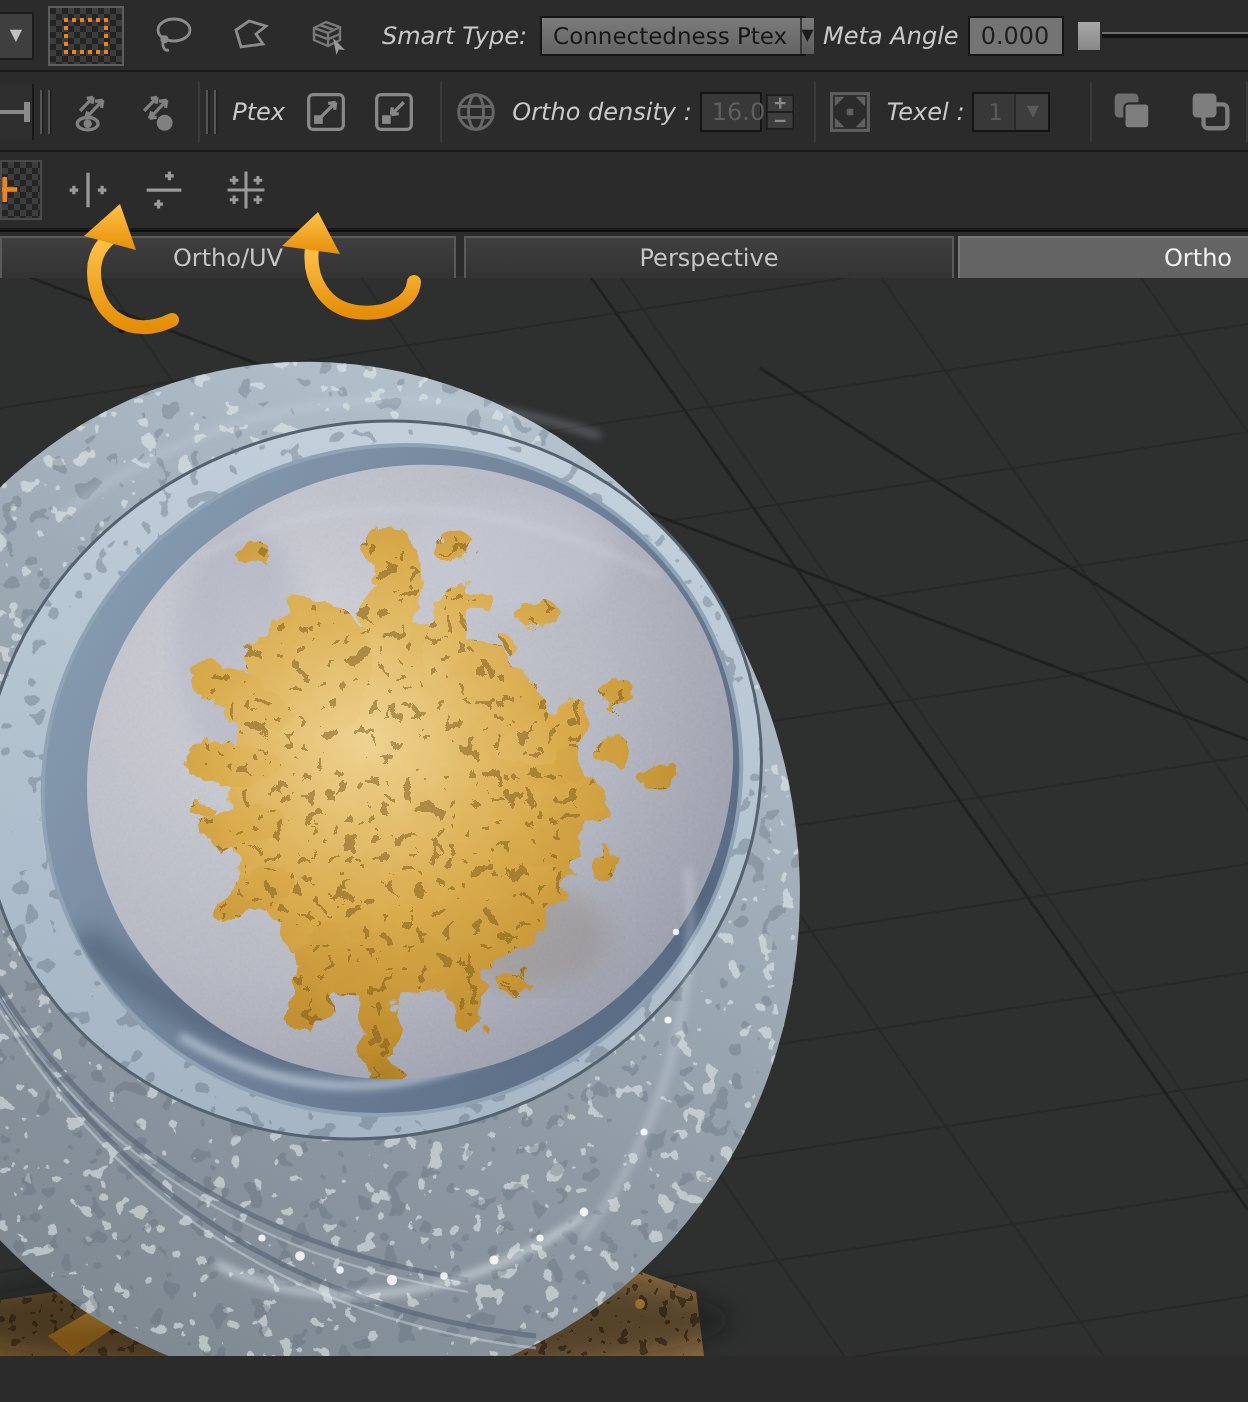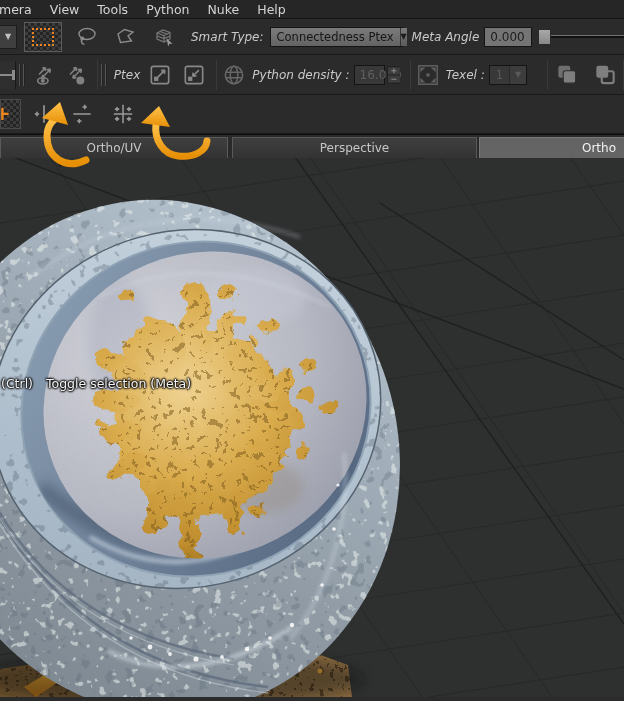--- a/index.html
+++ b/index.html
@@ -67,28 +67,20 @@
   .hint .h2 { margin-left:13px; }
   
   .annot { position:absolute; left:0; top:100px; z-index:6; pointer-events:none; }
   .icon { display:block; }
 </style>
 </head>
 <body>
 
 <div class="app">
 
-  <div class="menubar">
-    <span class="mitem">mera</span>
-    <span class="mitem">View</span>
-    <span class="mitem">Tools</span>
-    <span class="mitem">Python</span>
-    <span class="mitem">Nuke</span>
-    <span class="mitem">Help</span>
-  </div>
 
   <div class="trow row2">
     <div class="dd-stub">
       <span>▼</span>
     </div>
     <div class="marquee checker">
       <div class="dotrect"></div>
     </div>
     <div class="tbtn" style="width:36px;margin-left:7px">
       <svg class="icon" width="24" height="24" viewBox="0 0 24 24" fill="none" stroke="#8b8b8b" stroke-width="1.4">
@@ -167,21 +159,21 @@
       </svg>
     </div>
     <div class="vsep" style="margin-left:9px"></div>
     <div class="tbtn" style="width:30px;margin-left:4px">
       <svg class="icon" width="26" height="26" viewBox="0 0 24 24" fill="none" stroke="#676767" stroke-width="1.4">
         <circle cx="12" cy="12" r="8"></circle>
         <ellipse cx="12" cy="12" rx="3.5" ry="8"></ellipse>
         <path d="M4.6 9.5 H19.4 M4.6 14.5 H19.4"></path>
       </svg>
     </div>
-    <span class="lbl" style="margin-left:5px">Python density :</span>
+    <span class="lbl" style="margin-left:5px">Ortho density :</span>
     <div class="field disabled" style="margin-left:4px;width:31px">16.000</div>
     <svg class="spin" width="16" height="20" viewBox="0 0 16 20">
       <rect x="0.5" y="0.5" width="15" height="19" fill="#3d3d3d" stroke="#1c1c1c"></rect>
       <line x1="0.5" y1="10" x2="15.5" y2="10" stroke="#1c1c1c"></line>
       <path d="M5 5 H11 M8 2 V8 M5 15 H11" stroke="#8a8a8a" stroke-width="1.3"></path>
     </svg>
     <div class="vsep" style="margin-left:10px"></div>
     <div class="tbtn" style="width:32px;margin-left:3px">
       <svg class="icon" width="26" height="26" viewBox="0 0 24 24" fill="none" stroke="#5f5f5f" stroke-width="1.4">
         <rect x="3.5" y="3.5" width="17" height="17"></rect>
@@ -481,23 +473,20 @@
             <circle cx="270" cy="481" r="1.8"></circle>
               <circle cx="292" cy="468" r="2.2"></circle>
             <circle cx="322" cy="428" r="1.8"></circle>
               <circle cx="334" cy="372" r="1.8"></circle>
             <circle cx="338" cy="328" r="1.6"></circle>
           </g>
         </g>
       </g>
     </svg>
 
-    <div class="hint">
-      <span class="h1">(Ctrl)</span><span class="h2">Toggle selection (Meta)</span>
-    </div>
   </div>
 
   <svg class="annot" width="240" height="90" viewBox="0 0 240 90">
     <defs>
       <linearGradient id="arrG" x1="0" y1="0" x2="0" y2="1">
         <stop offset="0" stop-color="#ffc24a"></stop>
           <stop offset="1" stop-color="#e68f06"></stop>
       </linearGradient>
     </defs>
     <circle cx="61" cy="64" r="2.4" fill="#131313"></circle>

